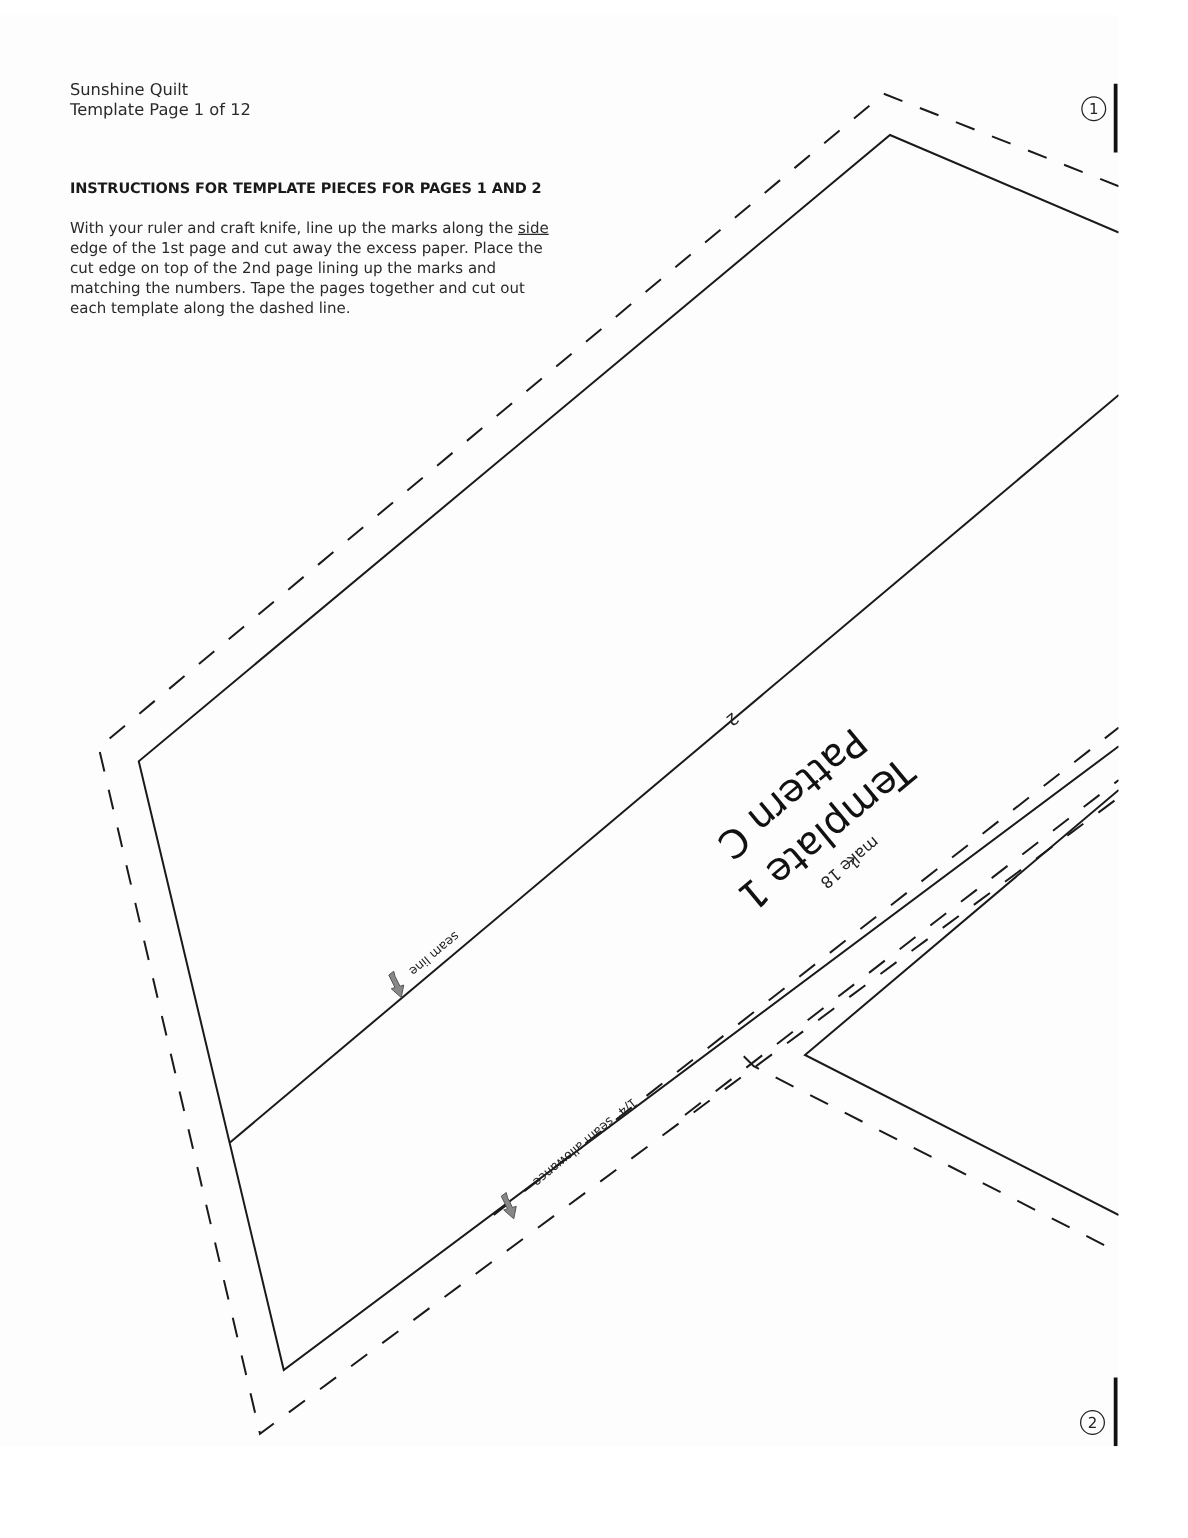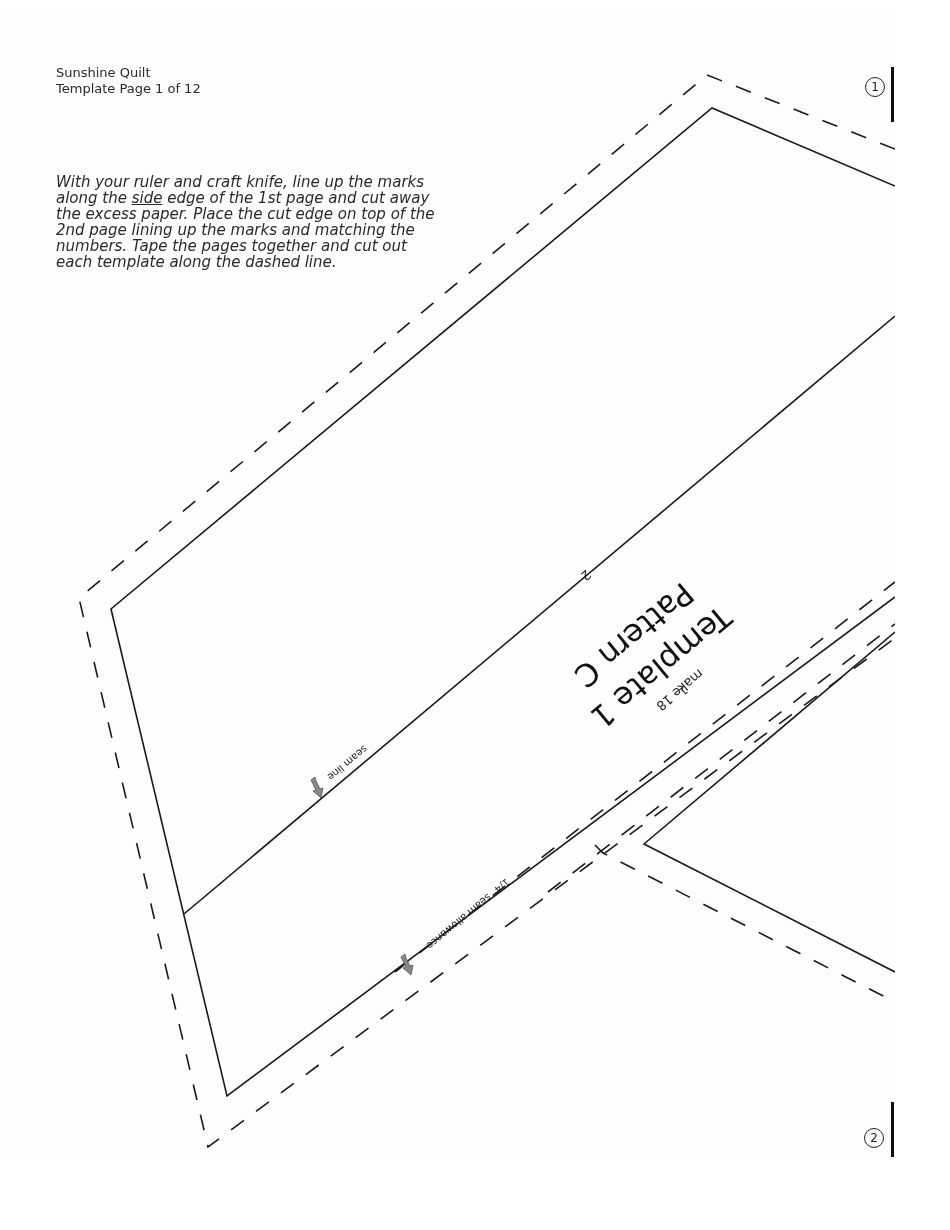--- a/index.html
+++ b/index.html
@@ -41,24 +41,23 @@
       font-weight: bold;
       color: #1a1a1a;
       letter-spacing: -0.1px;
       white-space: nowrap;
     }
     .instructions-body {
       position: absolute;
       left: 56px;
       top: 162px;
       width: 390px;
-      font-size: 15px;
+      font-size: 12px;
       line-height: 16px;
       color: #2a2a2a;
-      font-style: italic;
     }
     .instructions-body .u { text-decoration: underline; }
     svg.template {
       position: absolute;
       left: 0;
       top: 0;
     }
     .reg-mark {
       position: absolute;
       width: 18px;
@@ -80,20 +79,21 @@
 </head>
 <body>
 
 <div class="page">
 
   <div class="header">
     <div>Sunshine Quilt</div>
     <div>Template Page 1 of 12</div>
   </div>
 
+  <div class="instructions-title">INSTRUCTIONS FOR TEMPLATE PIECES FOR PAGES 1 AND 2</div>
 
   <div class="instructions-body"><span>With your ruler and craft knife, line up the marks along the </span><span class="u">side</span><span> edge of the 1st page and cut away the excess paper. Place the cut edge on top of the 2nd page lining up the marks and matching the numbers. Tape the pages together and cut out each template along the dashed line.</span></div>
 
   <svg class="template" width="895" height="1145" viewBox="0 0 895 1145">
     <g fill="none" stroke="#1a1a1a" stroke-width="1.6" stroke-linecap="butt" stroke-linejoin="miter">
 
       <polyline points="895,137 707,63 79,586 208,1135 895,626" stroke-dasharray="16 15"></polyline>
 
       <polyline points="895,174 712,96 111,597 227,1084 895,585"></polyline>
 

